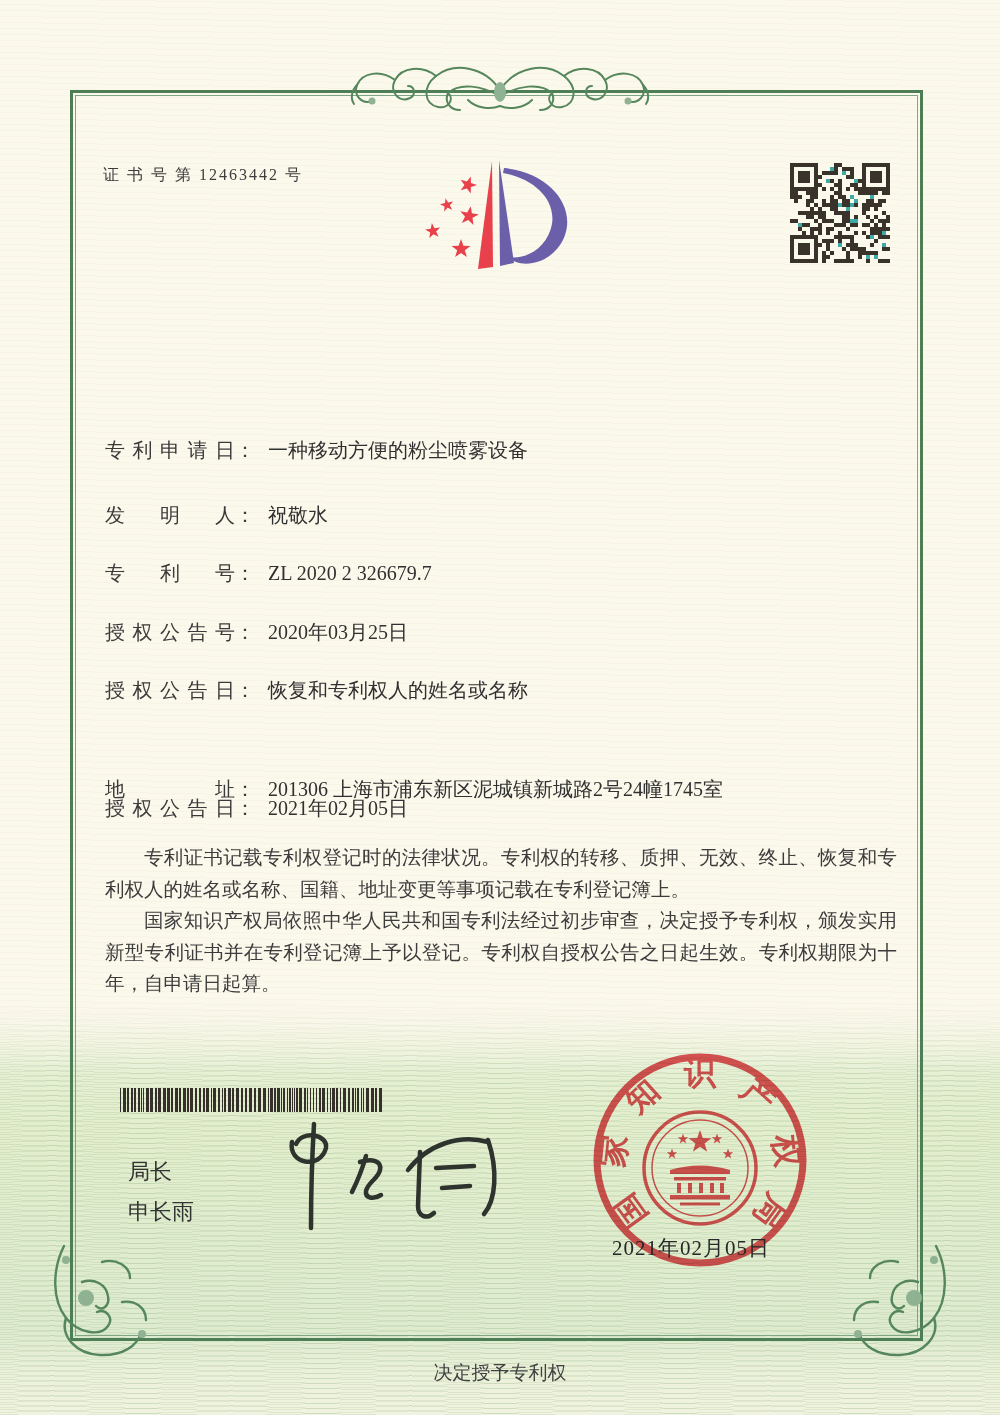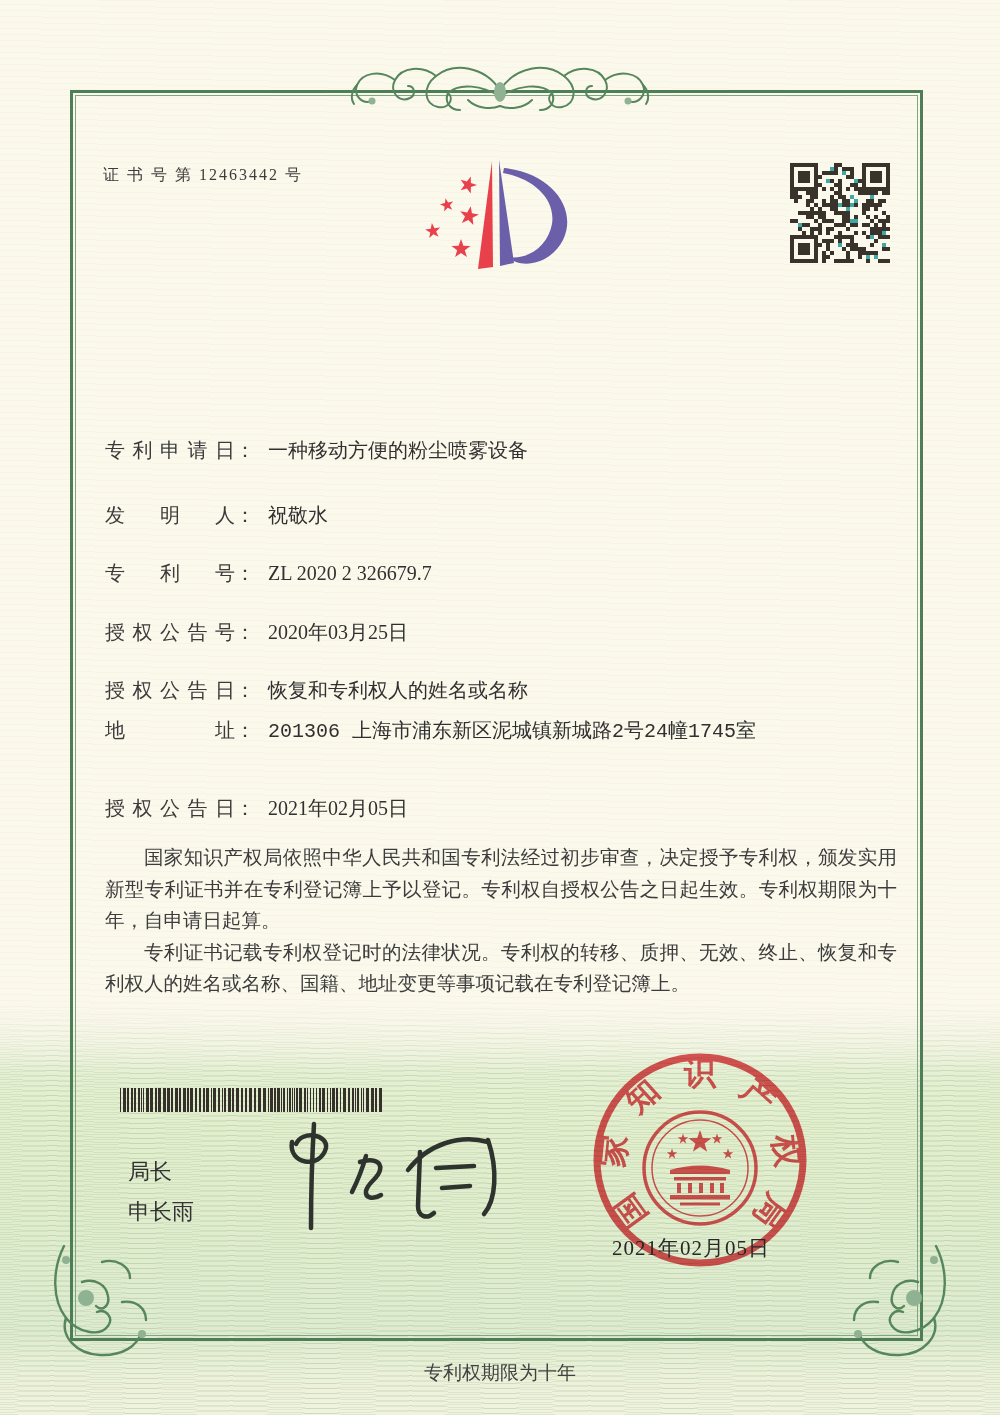--- a/index.html
+++ b/index.html
@@ -464,31 +464,31 @@
     </div>
     <div class="row" style="top:560px;">
       <span class="f-label">专利号</span><span class="colon">：</span><span class="f-value">ZL 2020 2 326679.7</span>
     </div>
     <div class="row" style="top:619px;">
       <span class="f-label">授权公告号</span><span class="colon">：</span><span class="f-value">2020年03月25日</span>
     </div>
     <div class="row" style="top:677px;">
       <span class="f-label">授权公告日</span><span class="colon">：</span><span class="f-value">恢复和专利权人的姓名或名称</span>
     </div>
-    <div class="row" style="top:717px;font-family:Liberation Mono, monospace;">
+    <div class="row" style="top:776px;">
       <span class="f-label">地址</span><span class="colon">：</span><span class="f-value">201306 上海市浦东新区泥城镇新城路2号24幢1745室</span>
     </div>
     <div class="row" style="top:795px;width:800px;">
       <span class="f-label">授权公告日</span><span class="colon">：</span><span class="f-value">2021年02月05日</span>
     </div>
   </div>
 
   <div class="paras">
+    <p>专利证书记载专利权登记时的法律状况。专利权的转移、质押、无效、终止、恢复和专利权人的姓名或名称、国籍、地址变更等事项记载在专利登记簿上。</p>
     <p>国家知识产权局依照中华人民共和国专利法经过初步审查，决定授予专利权，颁发实用新型专利证书并在专利登记簿上予以登记。专利权自授权公告之日起生效。专利权期限为十年，自申请日起算。</p>
-    <p>专利证书记载专利权登记时的法律状况。专利权的转移、质押、无效、终止、恢复和专利权人的姓名或名称、国籍、地址变更等事项记载在专利登记簿上。</p>
   </div>
 
   <div class="barcode" id="barcode">
       <div style="left: 0px; width: 1px;"></div>
       <div style="left: 3px; width: 3px;"></div>
       <div style="left: 7px; width: 2px;"></div>
       <div style="left: 11px; width: 2px;"></div>
       <div style="left: 14px; width: 2px;"></div>
       <div style="left: 18px; width: 2px;"></div>
       <div style="left: 21px; width: 1px;"></div>
@@ -609,15 +609,15 @@
         <rect x="10" y="15" width="4" height="10" stroke="none"></rect>
         <rect x="20" y="15" width="4" height="10" stroke="none"></rect>
         <rect x="-30" y="27" width="60" height="4.5" stroke="none"></rect>
         <path d="M-20,36 L20,36" stroke-width="3" fill="none"></path>
       </g>
     </svg>
   </div>
 
   <div class="seal-date">2021年02月05日</div>
 
-  <div class="back-note">专利权期限为十年</div>
+  <div class="back-note">决定授予专利权</div>
 
 </div>
 
 </body></html>

